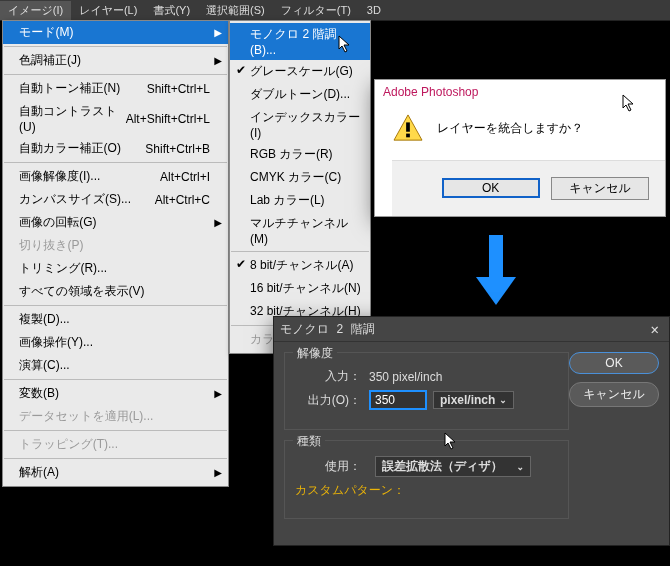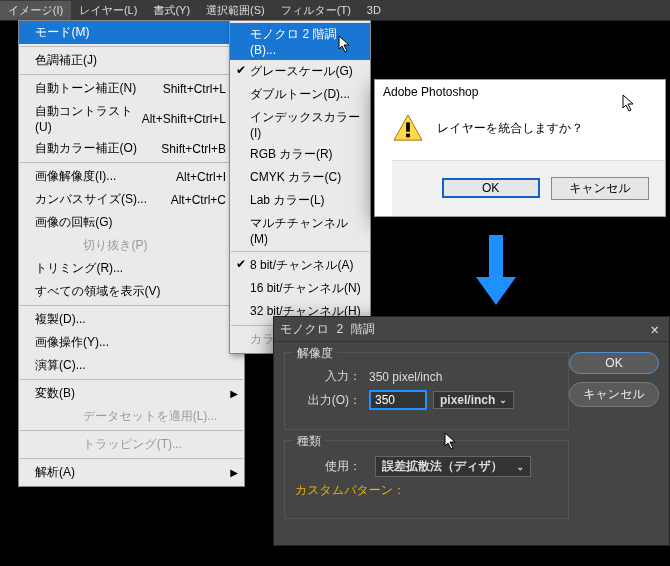--- a/index.html
+++ b/index.html
@@ -26,21 +26,21 @@
   .menubar .mitem {
     padding: 2px 8px;
     font-size: 11px;
   }
   .menubar .mitem.active {
     background: #555;
   }
   .dropdown {
     position: absolute;
     top: 20px;
-    left: 18px;
+    left: 2px;
     width: 225px;
     background: #eaeaea;
     border: 1px solid #888;
     box-shadow: 2px 2px 6px rgba(0,0,0,0.4);
     color: #000;
     padding-bottom: 2px;
   }
   .dropdown .row {
     padding: 3px 18px 3px 16px;
     display: flex;
@@ -48,21 +48,20 @@
     align-items: center;
     font-size: 12px;
     position: relative;
   }
   .dropdown .row.hl {
     background: #1976d2;
     color: #fff;
   }
   .dropdown .row.disabled {
     color: #9a9a9a;
-    margin-left: 48px;
   }
   .dropdown .sep {
     height: 1px;
     background: #bbb;
     margin: 2px 1px;
   }
   .dropdown .arrow {
     position: absolute;
     right: 6px;
     font-size: 10px;
@@ -107,21 +106,21 @@
     top: 79px;
     left: 374px;
     width: 290px;
     background: #fff;
     border: 1px solid #999;
     box-shadow: 0 6px 20px rgba(0,0,0,0.5);
   }
   .msgbox .titlebar {
     padding: 5px 8px;
     font-size: 12px;
-    color: #000000;
+    color: #be185d;
   }
   .msgbox .body {
     display: flex;
     align-items: center;
     padding: 10px 12px 18px 18px;
   }
   .warn-icon {
     width: 30px; height: 28px;
     margin-right: 14px;
   }

